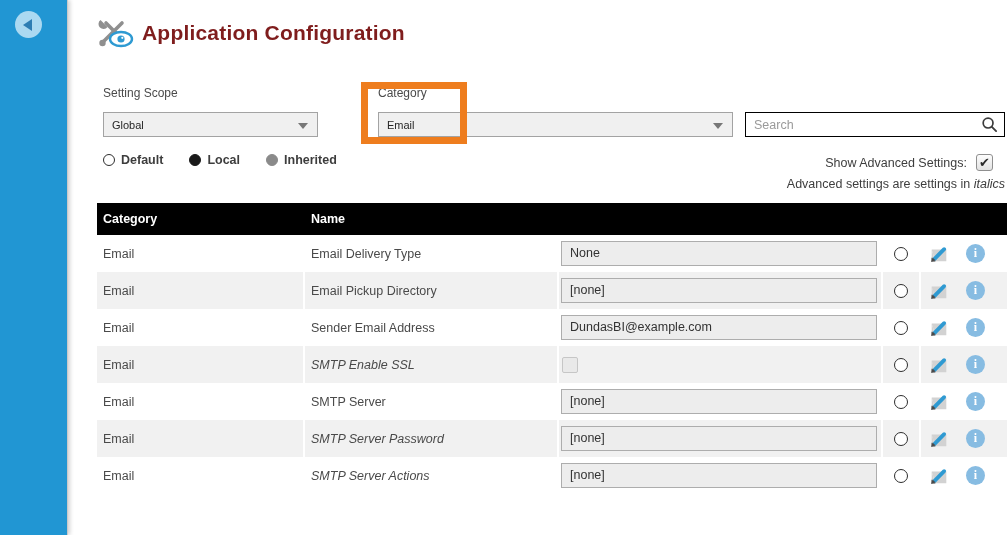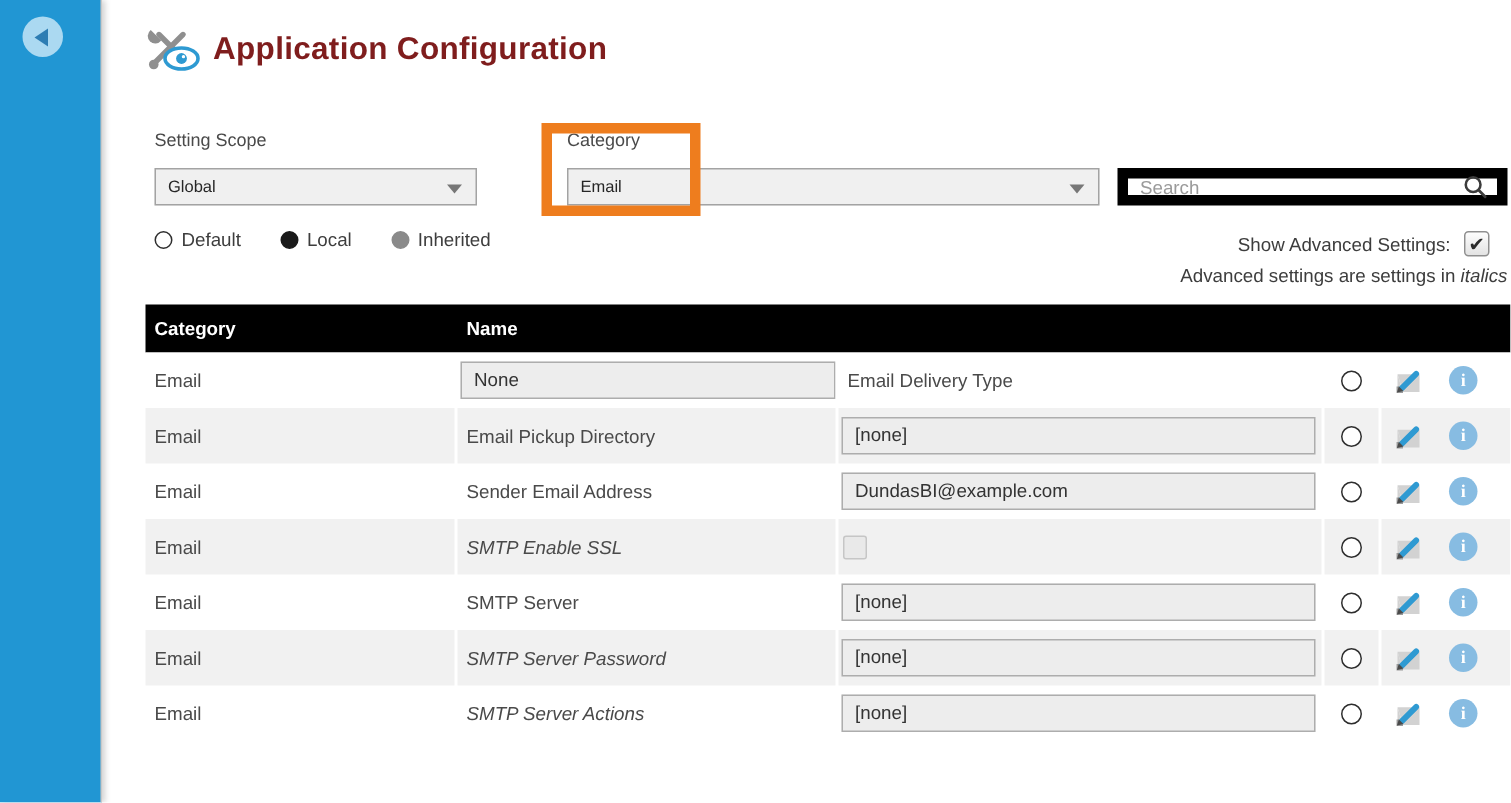--- a/index.html
+++ b/index.html
@@ -36,37 +36,37 @@
     border:1px solid #a3a3a3; display:flex; align-items:center;
     font-size:11px; color:#262626; padding-left:8px; cursor:pointer;
   }
   .dd-arrow {
     position:absolute; right:9px; top:10px; width:0; height:0;
     border-left:5px solid transparent; border-right:5px solid transparent;
     border-top:6px solid #777;
   }
   .search-box {
     position:absolute; left:745px; top:112px; width:260px; height:25px;
-    background:#fff; border:7px solid #000000; display:flex; align-items:center;
+    background:#fff; border:1px solid #000000; display:flex; align-items:center;
   }
   .search-input {
     border:none; outline:none; background:transparent; flex:1;
     font-size:12.5px; color:#333; padding-left:8px;
     font-family:"Liberation Sans",sans-serif;
   }
   .search-input::placeholder { color:#9a9a9a; }
   .search-icon { width:17px; height:17px; margin-right:6px; cursor:pointer; }
   
   .highlight-rect {
     position:absolute; left:361px; top:82px; width:106px; height:62px;
     border:7px solid #ee7d1e; pointer-events:none; z-index:5;
   }
   
   .scope-radios { position:absolute; left:103px; top:153px; display:flex; font-size:12.5px; color:#3d3d3d; }
-  .radio-opt { display:flex; align-items:center; margin-right:26px; cursor:pointer; }
+  .radio-opt { display:flex; align-items:center; margin-right:26px; cursor:pointer;font-weight:bold; }
   .radio-circle { width:12px; height:12px; border-radius:50%; margin-right:6px; }
   .radio-unchecked { background:#fff; border:1.5px solid #2e2e2e; }
   .radio-black { background:#1a1a1a; border:1.5px solid #1a1a1a; }
   .radio-gray { background:#8a8a8a; border:1.5px solid #8a8a8a; }
   
   .adv-row { position:absolute; right:2px; top:154px; display:flex; align-items:center; font-size:12.5px; color:#3d3d3d; }
   .adv-checkbox {
     width:17px; height:17px; margin-left:9px; margin-right:12px;
     border:1px solid #8f8f8f; border-radius:3px; cursor:pointer;
     background:linear-gradient(#fdfdfd,#e3e3e3);
@@ -184,24 +184,24 @@
 
 <div class="cfg-table">
   <div class="t-row t-head">
     <div class="cell">Category</div>
     <div class="cell">Name</div>
     <div class="cell"></div>
   </div>
   <div id="table-body">
   <div class="t-row body-row">
     <div class="cell cat-cell">Email</div>
+    <div class="cell name-cell">Email Delivery Type</div>
     <div class="cell value-cell">
           <div class="value-input">None</div>
         </div>
-    <div class="cell name-cell">Email Delivery Type</div>
     <div class="cell radio-cell">
       <div class="action-radio"></div>
     </div>
     <div class="cell icons-cell">
       <svg class="action-icon edit-icon" viewBox="0 0 24 24">
         <path d="M4 7 h16 v13 H8 Z" fill="#d2d2d2"></path>
         <path d="M4 7 v13 h4 Z" fill="#d2d2d2"></path>
         <path d="M8 20 L4 20 L4 16" fill="none" stroke="#9b9b9b" stroke-width="1.4"></path>
         <path d="M7.2 17.2 L17.6 6.8" stroke="#2f9ad2" stroke-width="4.2" stroke-linecap="round"></path>
         <path d="M3.6 20.4 L8.3 19.2 L4.9 15.8 Z" fill="#4a4a4a"></path>

